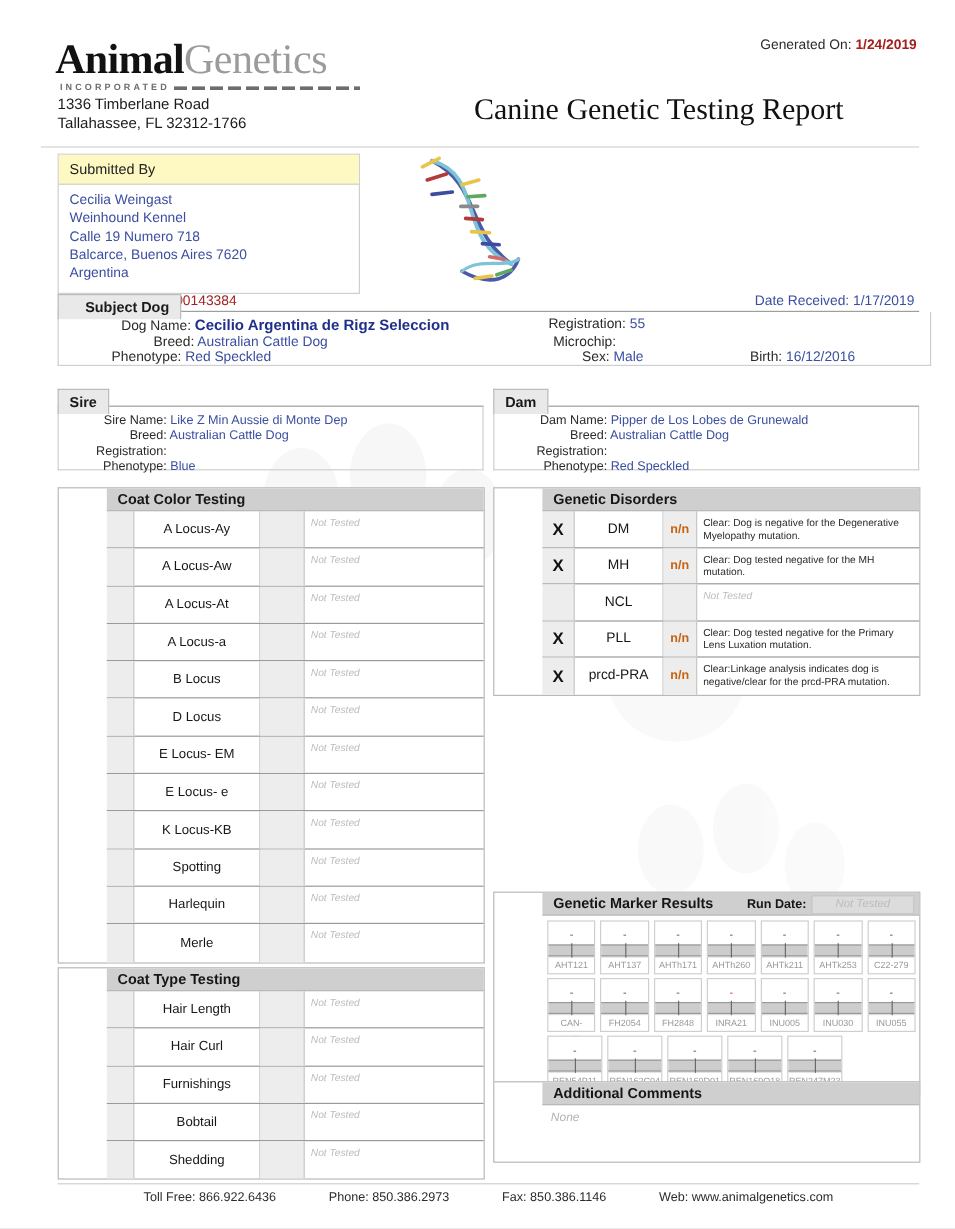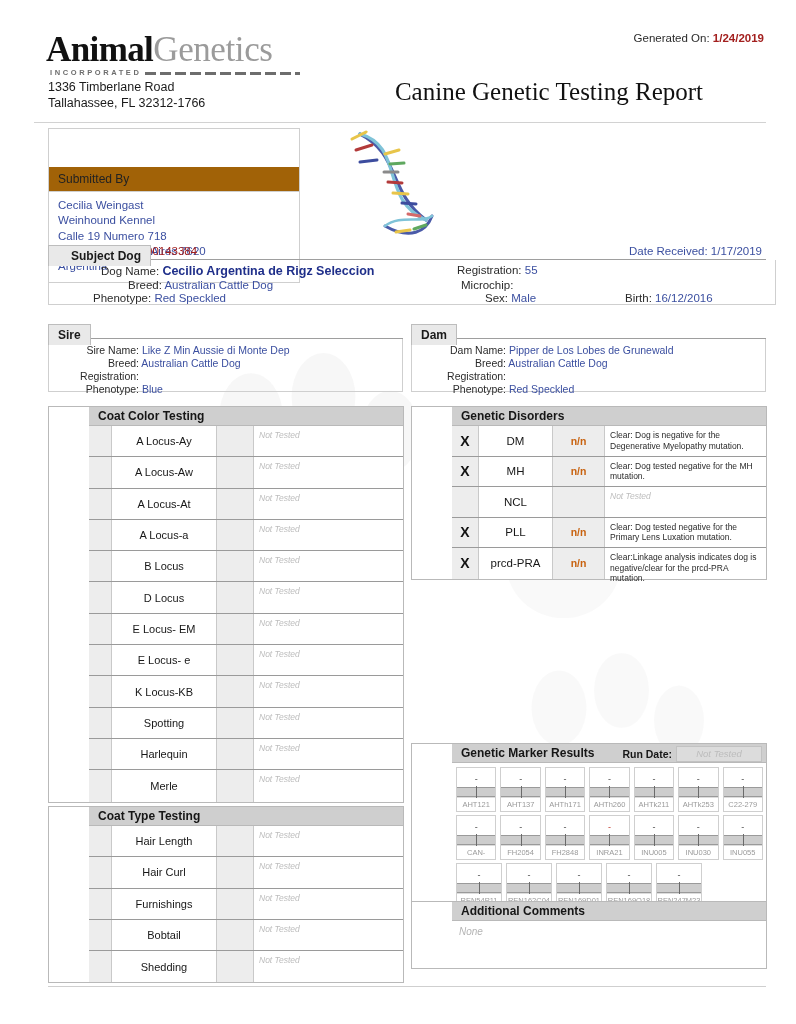--- a/index.html
+++ b/index.html
@@ -21,21 +21,21 @@
     background:repeating-linear-gradient(to right,#6d6d6d 0 11px,transparent 11px 15px);}
   .addr{position:absolute;left:14px;top:50px;font-size:12.5px;color:#1a1a1a;line-height:15.5px;}
   .gen{position:absolute;right:0px;top:2px;font-size:11.5px;color:#2b2b2b;}
   .gen b{color:#a3201f;font-size:11.5px;}
   .rpt-title{position:absolute;left:300px;top:48px;width:430px;text-align:center;
     font-family:"Liberation Serif",serif;font-size:25px;color:#111;}
   .hdr-line{position:absolute;left:20px;top:114px;width:732px;height:1px;background:#d2d2d2;}
 
   
   .subm{position:absolute;left:34px;top:120px;width:250px;border:1px solid #cfcfcf;background:#fff;}
-  .subm-h{background:#a16207;border-bottom:1px solid #cfcfcf;padding:5px 9px;font-size:12px;color:#222;margin-top:38px;}
+  .subm-h{background:#fef9c3;border-bottom:1px solid #cfcfcf;padding:5px 9px;font-size:12px;color:#222;}
   .subm-b{padding:6px 9px 8px 9px;font-size:11.5px;color:#3b4fa0;line-height:15.3px;}
 
   
   .dna{position:absolute;left:316px;top:112px;width:130px;height:125px;}
 
   
   .paw{position:absolute;pointer-events:none;opacity:.5;}
 
   
   .tabhdr{position:absolute;font-size:12px;font-weight:bold;color:#1a1a1a;
@@ -73,21 +73,21 @@
        justify-content:center;font-size:11px;color:#171717;box-sizing:border-box;}
   .c-res{width:37px;background:#ededed;border-right:1px solid #c9c9c9;
        display:flex;align-items:center;justify-content:center;
        font-size:10.5px;font-weight:bold;color:#c8620f;box-sizing:border-box;}
   .c-cmt{flex:1;font-size:8.5px;color:#2a2a2a;padding:4px 4px 0 5px;line-height:10.5px;box-sizing:border-box;}
   .nt{color:#bdbdbd;font-style:italic;font-size:8.5px;}
 
   
   .gd .c-x{width:27px;font-size:14px;}
   .gd .c-name{width:74px;font-size:11.5px;}
-  .gd .c-res{width:52px;}
+  .gd .c-res{width:28px;}
 
   
   .mk-h{position:relative;}
   .rundate{position:absolute;right:4px;top:1px;font-size:10.5px;font-weight:bold;color:#161616;display:flex;align-items:center;}
   .rd-field{margin-left:4px;width:84px;height:14px;background:#dcdcdc;border:1px solid #c2c2c2;
     font-style:italic;font-weight:normal;color:#bcbcbc;font-size:9.5px;text-align:center;line-height:14px;}
   .mk-grid{padding:4px 3px 2px 4px;}
   .mk-row{display:flex;gap:4px;margin-bottom:3px;}
   .mk{width:46px;border:1px solid #cfcfcf;background:#fff;box-sizing:border-box;}
   .mk .top{height:19px;position:relative;}
@@ -574,15 +574,21 @@
           </div>
         </div>
   </div>
 
   <div class="sect" style="left:397px;top:893px;width:356px;height:68px;">
     <div class="sect-h">Additional Comments</div>
     <div class="ac-body">None</div>
   </div>
 
   <div class="foot-line"></div>
+  <div class="foot">
+    <span>Toll Free: 866.922.6436</span>
+    <span>Phone: 850.386.2973</span>
+    <span>Fax: 850.386.1146</span>
+    <span>Web: www.animalgenetics.com</span>
+  </div>
 
  </div>
 </div>
 
 </body></html>

